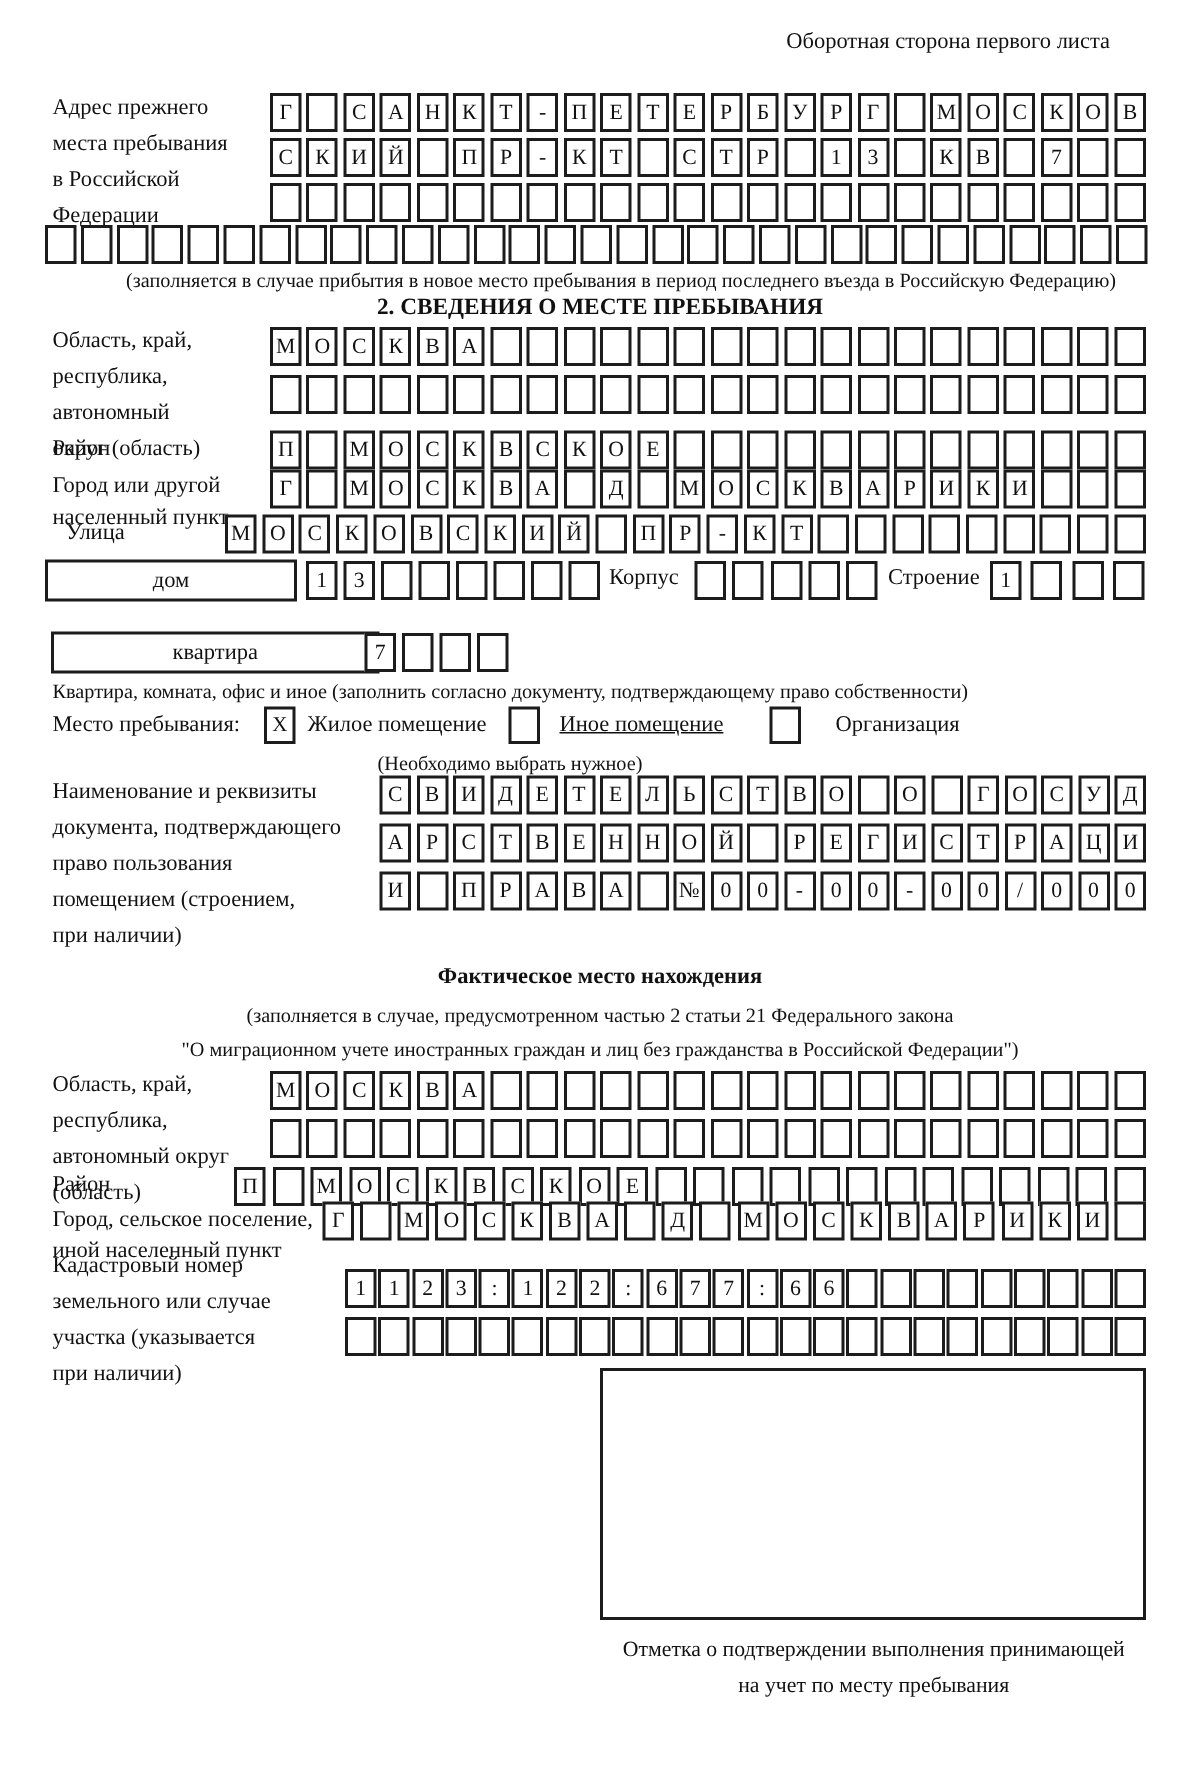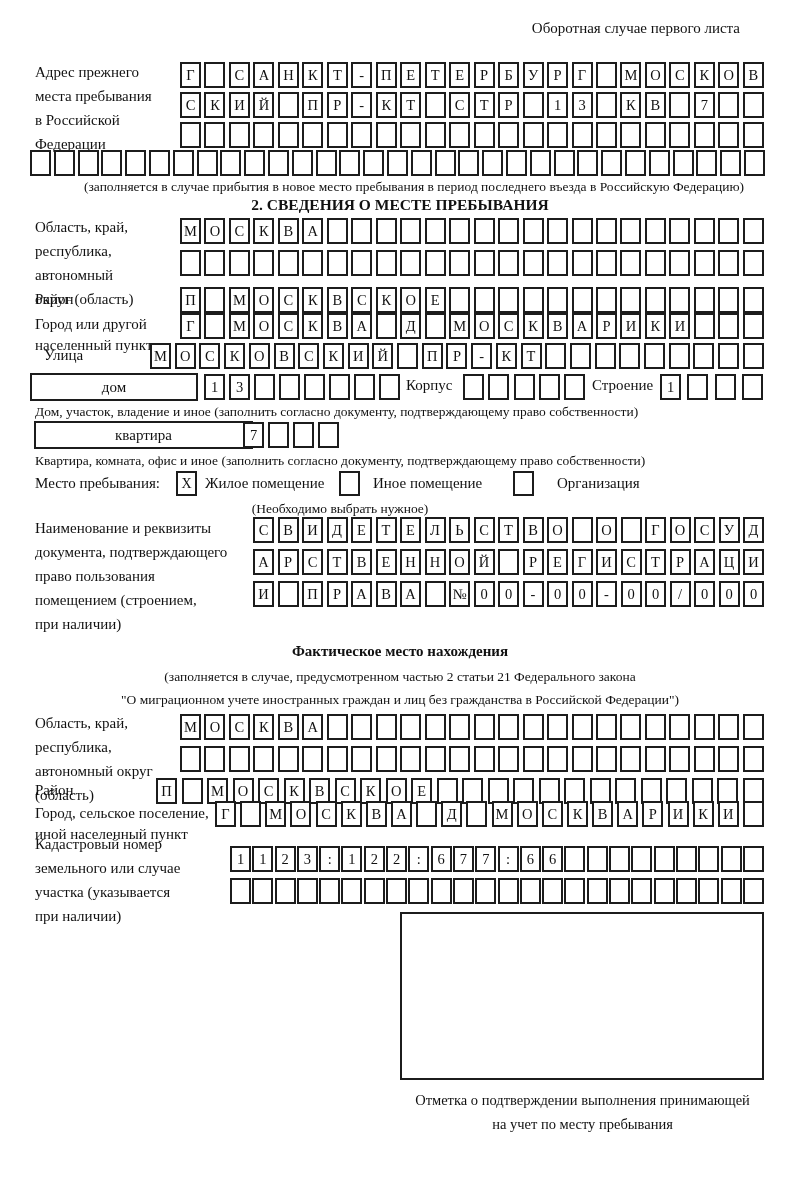--- a/index.html
+++ b/index.html
@@ -28,21 +28,21 @@
     display:flex; align-items:center; justify-content:center; font-size:14px; background:#fff;
   }
   .stampbox { position:absolute; box-sizing:border-box; border:2px solid #1c1c1c; background:#fff; }
   .caption { position:absolute; font-size:14.5px; line-height:24px; text-align:center; }
 </style>
 </head>
 <body>
 
 <div class="page">
 
-  <div class="t" style="top:20px; right:60px;">Оборотная случае первого листа</div>
+  <div class="t" style="top:20px; right:60px;">Оборотная сторона первого листа</div>
 
   <div class="lines" style="left:35px; top:60px;">
     <div>Адрес прежнего</div>
     <div>места пребывания</div>
     <div>в Российской</div>
     <div>Федерации</div>
   </div>
   <div class="cellrow" style="left:180px; top:62px;  width:584px;">
       <div class="cell">Г</div>
       <div class="cell"></div>
@@ -324,36 +324,35 @@
       <div class="cell"></div>
       <div class="cell"></div>
     </div>
   <div class="t" style="left:592px; top:377px;">Строение</div>
   <div class="cellrow" style="left:660px; top:374px; width:103px;">
       <div class="cell">1</div>
       <div class="cell"></div>
       <div class="cell"></div>
       <div class="cell"></div>
     </div>
-  <div class="note" style="left:35px; top:404px;">Дом, участок, владение и иное (заполнить согласно документу, подтверждающему право собственности)</div>
 
   <div class="widebox" style="left:34px; top:421px; width:219px;">квартира</div>
   <div class="cellrow" style="left:243px; top:422px; width:96px;">
       <div class="cell">7</div>
       <div class="cell"></div>
       <div class="cell"></div>
       <div class="cell"></div>
     </div>
   <div class="note" style="left:35px; top:453px;">Квартира, комната, офис и иное (заполнить согласно документу, подтверждающему право собственности)</div>
 
   <div class="t" style="left:35px; top:475px;">Место пребывания:</div>
   <div class="checkbox" style="left:176px; top:471px;">X</div>
   <div class="t" style="left:205px; top:475px;">Жилое помещение</div>
   <div class="checkbox" style="left:339px; top:471px;"></div>
-  <div class="t" style="left:373px; top:475px;">Иное помещение</div>
+  <div class="t" style="left:373px; top:475px;text-decoration:underline;">Иное помещение</div>
   <div class="checkbox" style="left:513px; top:471px;"></div>
   <div class="t" style="left:557px; top:475px;">Организация</div>
   <div class="note" style="left:140px; top:501px; width:400px; text-align:center;">(Необходимо выбрать нужное)</div>
 
   <div class="lines" style="left:35px; top:516px;">
     <div>Наименование и реквизиты</div>
     <div>документа, подтверждающего</div>
     <div>право пользования</div>
     <div>помещением (строением,</div>
     <div>при наличии)</div>

